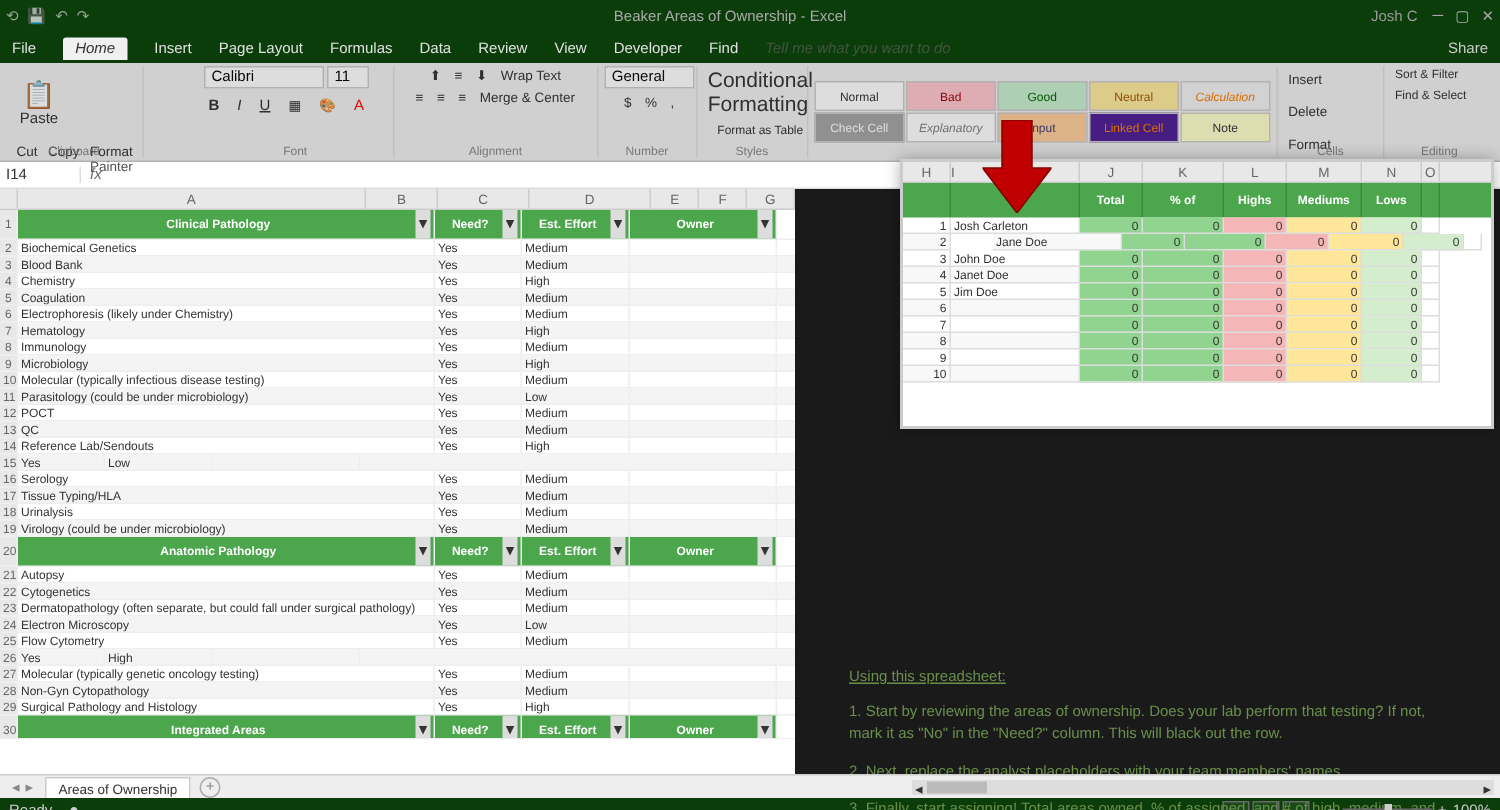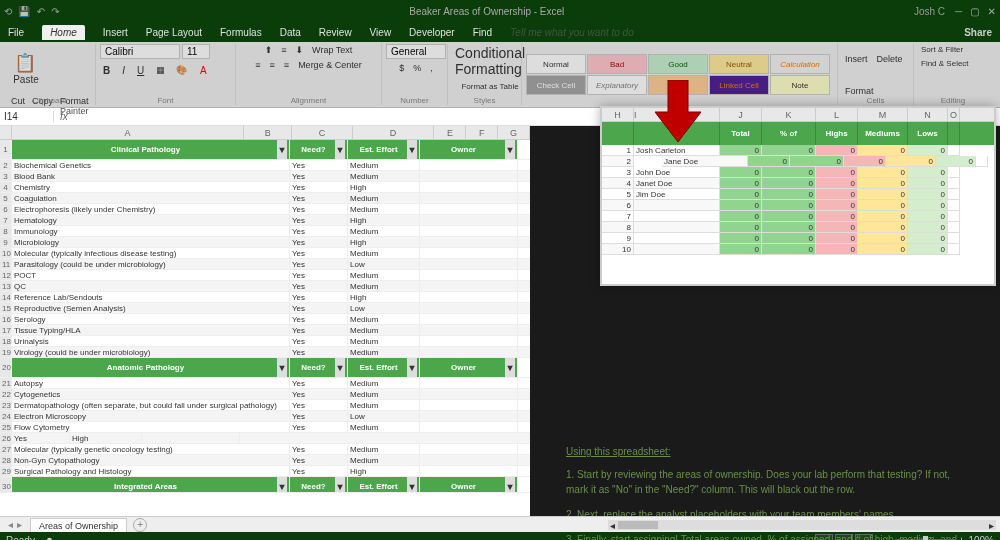--- a/index.html
+++ b/index.html
@@ -6,21 +6,21 @@
 body{background:#1e1e1e;color:#333;overflow:hidden;height:540px;width:1000px;position:relative;}
 .titlebar{height:22px;background:#0a3d0a;color:#999;display:flex;align-items:center;padding:0 4px;font-size:9px;}
 .titlebar .qat{display:flex;gap:6px;}
 .titlebar .qat span{color:#ccc;opacity:0.7;}
 .titlebar .doctitle{flex:1;text-align:center;color:#aaa;}
 .titlebar .winbtns{display:flex;gap:8px;color:#aaa;}
 .menubar{height:20px;background:#0a3d0a;display:flex;align-items:center;padding:0 8px;gap:18px;font-size:10px;color:#ccc;}
 .menubar .tab{cursor:pointer;color:#e0e0e0;}
 .menubar .tab.active{background:#f0f0f0;color:#333;padding:2px 8px;border-radius:2px 2px 0 0;font-style:italic;}
 .menubar .tellme{flex:1;color:#666;font-style:italic;opacity:0.6;}
-.menubar .share{color:#ccc;font-weight:bold;}
+.menubar .share{color:#ccc;}
 .ribbon{height:66px;background:#f0f0f0;border-bottom:1px solid #ccc;display:flex;padding:2px 4px;opacity:0.85;}
 .ribbon-group{border-right:1px solid #ddd;padding:0 4px;display:flex;flex-direction:column;position:relative;}
 .ribbon-group .label{position:absolute;bottom:0;left:0;right:0;text-align:center;font-size:8px;color:#888;}
 .ribbon-group .content{flex:1;display:flex;align-items:center;gap:3px;flex-wrap:wrap;}
 .rbtn{font-size:9px;color:#333;padding:1px 3px;cursor:pointer;}
 .paste-btn{width:36px;height:48px;display:flex;flex-direction:column;align-items:center;justify-content:center;font-size:9px;}
 .font-sel{border:1px solid #ccc;padding:1px 4px;font-size:10px;background:white;width:80px;}
 .styles-grid{display:grid;grid-template-columns:repeat(3,62px);grid-template-rows:repeat(2,20px);gap:1px;}
 .style-cell{border:1px solid #ccc;font-size:8px;display:flex;align-items:center;justify-content:center;}
 .style-normal{background:white;}
@@ -132,21 +132,21 @@
         <span>Paste</span>
       </div>
       <div style="display:flex;flex-direction:row;gap:1px;">
         <span class="rbtn">Cut</span>
         <span class="rbtn">Copy</span>
         <span class="rbtn">Format Painter</span>
       </div>
     </div>
     <div class="label">Clipboard</div>
   </div>
-  <div class="ribbon-group" style="width:140px;">
+  <div class="ribbon-group" style="width:140px;margin-left:36px;">
     <div class="content" style="flex-direction:column;align-items:flex-start;">
       <div style="display:flex;gap:2px;">
         <input class="font-sel" value="Calibri" style="">
         <input class="font-sel" style="width: 28px;" value="11">
       </div>
       <div style="display:flex;gap:6px;margin-top:2px;">
         <span class="rbtn"><b>B</b></span>
         <span class="rbtn"><i>I</i></span>
         <span class="rbtn"><u>U</u></span>
         <span class="rbtn">▦</span>
@@ -336,21 +336,20 @@
   </div>
         <div class="gridrow" style="">
     <div class="rowhead">14</div>
     <div class="colA">Reference Lab/Sendouts</div>
     <div class="colB">Yes</div>
     <div class="colC">High</div>
     <div class="colD"></div>
   </div>
         <div class="gridrow" style="background:#f4f4f4;">
     <div class="rowhead">15</div>
-    <div class="colA">Reproductive (Semen Analysis)</div>
     <div class="colB">Yes</div>
     <div class="colC">Low</div>
     <div class="colD"></div>
   </div>
         <div class="gridrow" style="">
     <div class="rowhead">16</div>
     <div class="colA">Serology</div>
     <div class="colB">Yes</div>
     <div class="colC">Medium</div>
     <div class="colD"></div>

